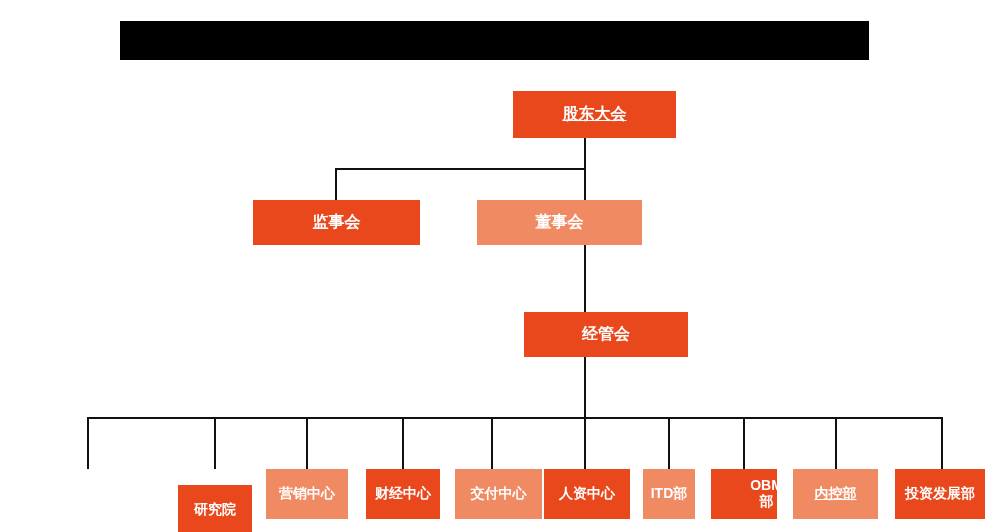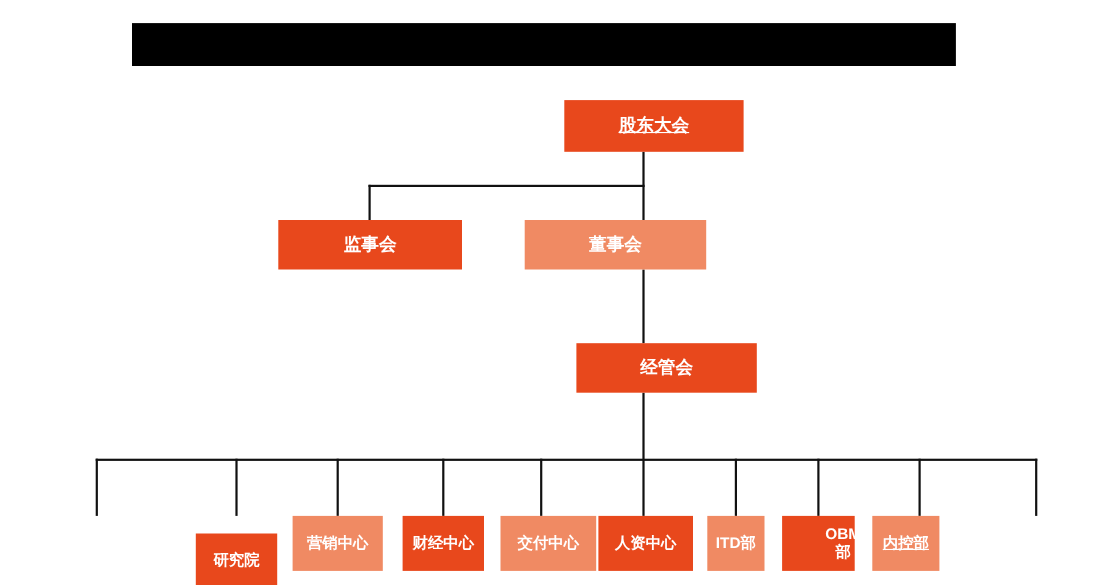--- a/index.html
+++ b/index.html
@@ -23,21 +23,21 @@
   
   .dept{top:469px;height:50px;font-size:14px;}
   #b1{left:3px;width:159px;font-size:12px;line-height:1.3;padding:0 3px;}
   #b2{left:178px;width:74px;margin-top:16px;}
   #b3{left:266px;width:82px;font-family:Liberation Mono, monospace;}
   #b4{left:366px;width:74px;}
   #b5{left:455px;width:87px;}
   #b6{left:544px;width:86px;}
   #b7{left:643px;width:52px;}
   #b8{left:711px;width:66px;padding-left:45px;}
-  #b9{left:793px;width:61px;text-decoration:underline;}
+  #b9{left:793px;width:85px;text-decoration:underline;}
   #b10{left:895px;width:90px;}
   
   #l-root-directors{left:584px;top:138px;width:2px;height:62px;}
   #l-branch-h{left:335px;top:168px;width:251px;height:2px;}
   #l-supervisors-v{left:335px;top:168px;width:2px;height:32px;}
   #l-directors-management{left:584px;top:245px;width:2px;height:67px;}
   #l-management-riser{left:584px;top:357px;width:2px;height:112px;}
   #l-bus{left:87px;top:417px;width:856px;height:2px;}
   .drop{top:417px;width:2px;height:52px;}
   #dr1{left:87px;}  #dr2{left:214px;} #dr3{left:306px;} #dr4{left:402px;} #dr5{left:491px;}
@@ -96,14 +96,17 @@
   </div>
   <div class="node light dept" id="b7">
     <span>ITD部</span>
   </div>
   <div class="node dark dept" id="b8">
     <span>OBM部</span>
   </div>
   <div class="node light dept" id="b9">
     <span>内控部</span>
   </div>
+  <div class="node dark dept" id="b10">
+    <span>投资发展部</span>
+  </div>
 
 </div>
 
 </body></html>

